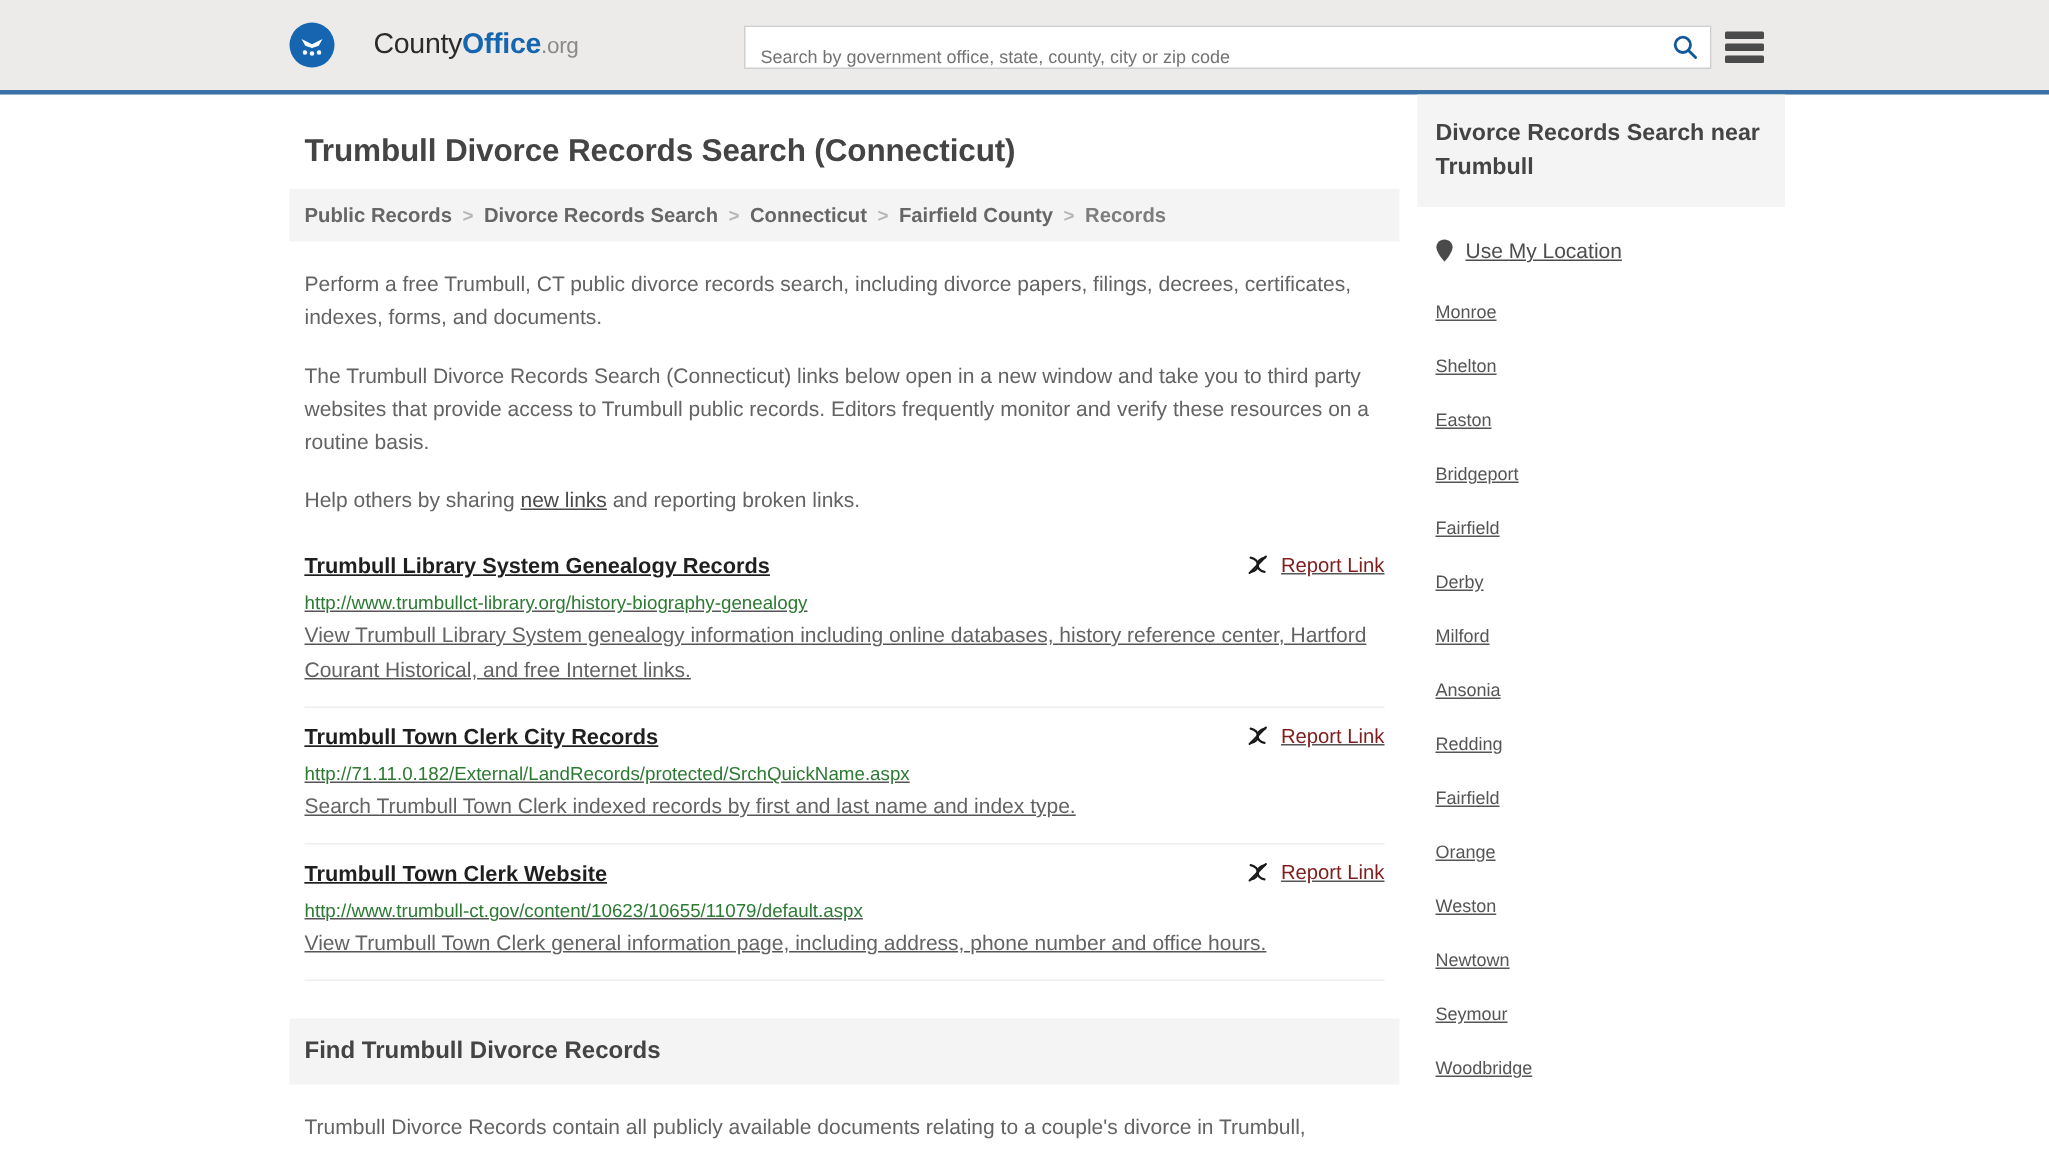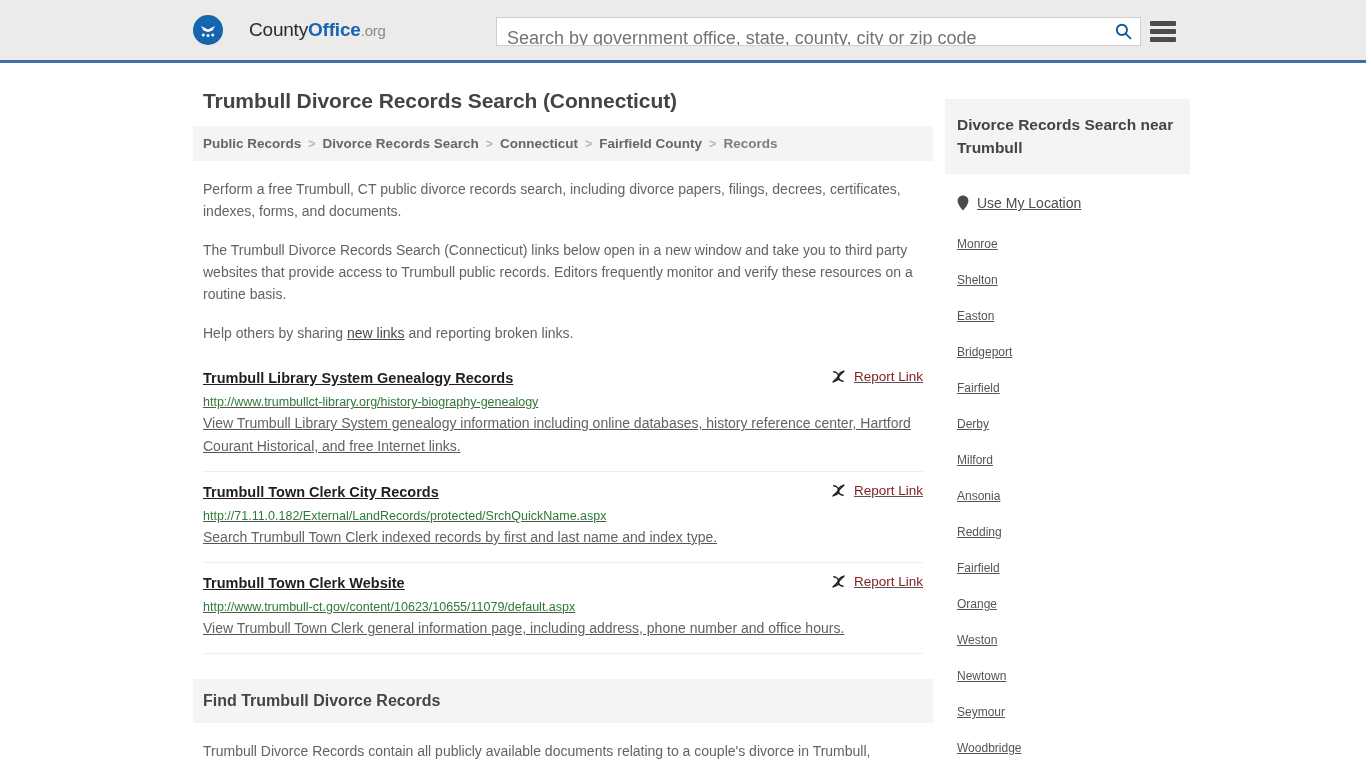--- a/index.html
+++ b/index.html
@@ -55,21 +55,21 @@
     align-items: center;
     background: #ffffff;
     border: 1px solid #cfcfcf;
   }
   .search-input {
     flex: 1;
     border: none;
     outline: none;
     background: transparent;
     font-family: "Liberation Sans", sans-serif;
-    font-size: 18px;
+    font-size: 12px;
     color: #4a4a4a;
     padding: 13px 8px 0 10px;
     height: 100%;
   }
   .search-input::placeholder { color: #737373; }
   .search-btn {
     width: 34px; height: 100%;
     border: none; background: transparent;
     display: flex; align-items: center; justify-content: center;
     cursor: pointer;
@@ -93,21 +93,21 @@
     padding: 0;
     position: relative;
   }
   .content-row {
     display: flex;
     align-items: flex-start;
     padding-left: 193px;
     padding-right: 186px;
   }
   .main-col { width: 740px; flex: none; }
-  .side-col { width: 245px; flex: none; margin-left: 12px; margin-top: 36px; }
+  .side-col { width: 245px; flex: none; margin-left: 12px; }
 
   h1.page-title {
     font-size: 21px;
     color: #444444;
     font-weight: bold;
     margin: 26px 0 13px 10px;
     letter-spacing: -0.1px;
   }
 
   .breadcrumb {

